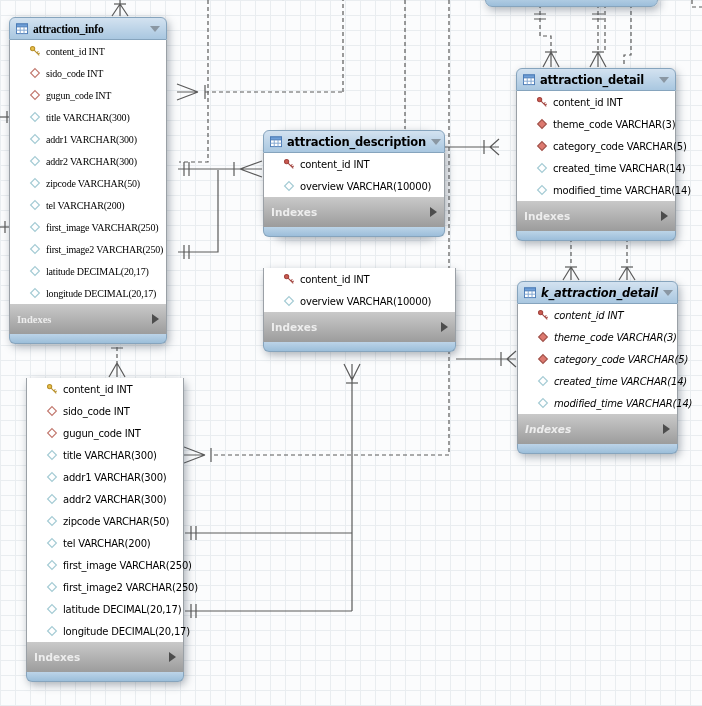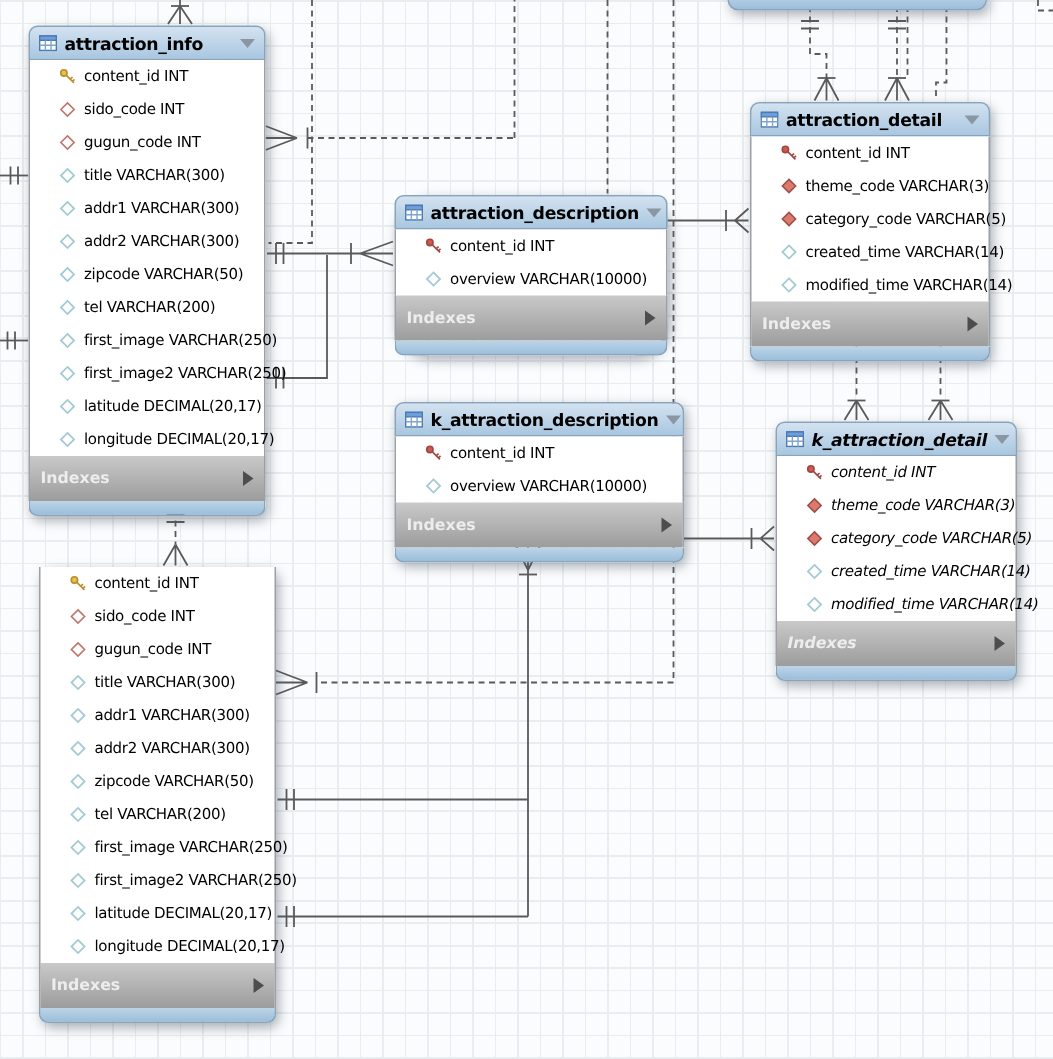--- a/index.html
+++ b/index.html
@@ -150,21 +150,21 @@
 
     <g>
       <path d="M692 0 V7 H702" stroke-dasharray="4 3"></path>
     </g>
   </g>
 </svg>
 
 <div class="partial-footer" style="left: 485px; top: -5px; width: 173px; height: 12px;"></div>
 
 <div id="tables">
-  <div class="table" style="left: 19px; top: 17px; width: 158px;">
+  <div class="table" style="left: 9px; top: 17px; width: 158px; font-family: Liberation Serif, serif;">
     <div class="tbl-header">
       <span class="row-icon">
           <svg viewBox="0 0 13 12">
             <rect x="0.5" y="0.5" width="12" height="10.5" fill="#fff" stroke="#4a7ab5"></rect>
             <rect x="0.5" y="0.5" width="12" height="3.2" fill="#6f9fd8" stroke="#4a7ab5"></rect>
             <path d="M4.6 3.7 V11 M8.7 3.7 V11 M0.5 7.3 H12.5" stroke="#7ea4cf" fill="none"></path>
           </svg>
         </span>
       <span class="tbl-title">attraction_info</span>
       <span class="hdr-arrow"></span>
@@ -310,21 +310,21 @@
           <span>overview VARCHAR(10000)</span>
         </div>
       </div>
     <div class="tbl-indexes">
       <span class="idx-label">Indexes</span>
       <span class="idx-arrow"></span>
     </div>
     <div class="tbl-footer"></div>
   </div>
 
-  <div class="table" style="left: 500px; top: 68px; width: 160px;">
+  <div class="table" style="left: 516px; top: 68px; width: 160px;">
     <div class="tbl-header">
       <span class="row-icon">
           <svg viewBox="0 0 13 12">
             <rect x="0.5" y="0.5" width="12" height="10.5" fill="#fff" stroke="#4a7ab5"></rect>
             <rect x="0.5" y="0.5" width="12" height="3.2" fill="#6f9fd8" stroke="#4a7ab5"></rect>
             <path d="M4.6 3.7 V11 M8.7 3.7 V11 M0.5 7.3 H12.5" stroke="#7ea4cf" fill="none"></path>
           </svg>
         </span>
       <span class="tbl-title">attraction_detail</span>
       <span class="hdr-arrow"></span>
@@ -375,31 +375,20 @@
         </div>
       </div>
     <div class="tbl-indexes">
       <span class="idx-label">Indexes</span>
       <span class="idx-arrow"></span>
     </div>
     <div class="tbl-footer"></div>
   </div>
 
   <div class="table" style="left: 263px; top: 268px; width: 193px;">
-    <div class="tbl-header">
-      <span class="row-icon">
-          <svg viewBox="0 0 13 12">
-            <rect x="0.5" y="0.5" width="12" height="10.5" fill="#fff" stroke="#4a7ab5"></rect>
-            <rect x="0.5" y="0.5" width="12" height="3.2" fill="#6f9fd8" stroke="#4a7ab5"></rect>
-            <path d="M4.6 3.7 V11 M8.7 3.7 V11 M0.5 7.3 H12.5" stroke="#7ea4cf" fill="none"></path>
-          </svg>
-        </span>
-      <span class="tbl-title">k_attraction_description</span>
-      <span class="hdr-arrow"></span>
-    </div>
     <div class="tbl-body">
         <div class="tbl-row">
           <span class="row-icon">
             <svg viewBox="0 0 12 12">
               <g stroke="#a34640" stroke-width="1.1" fill="#cc5a50">
                 <circle cx="3.6" cy="3.6" r="2.1"></circle>
                 <path d="M5.1 5.1 L10.3 10.3 M7.8 7.8 L9.4 6.4 M9.2 9.2 L10.7 7.9" fill="none"></path>
               </g>
             </svg>
           </span>

